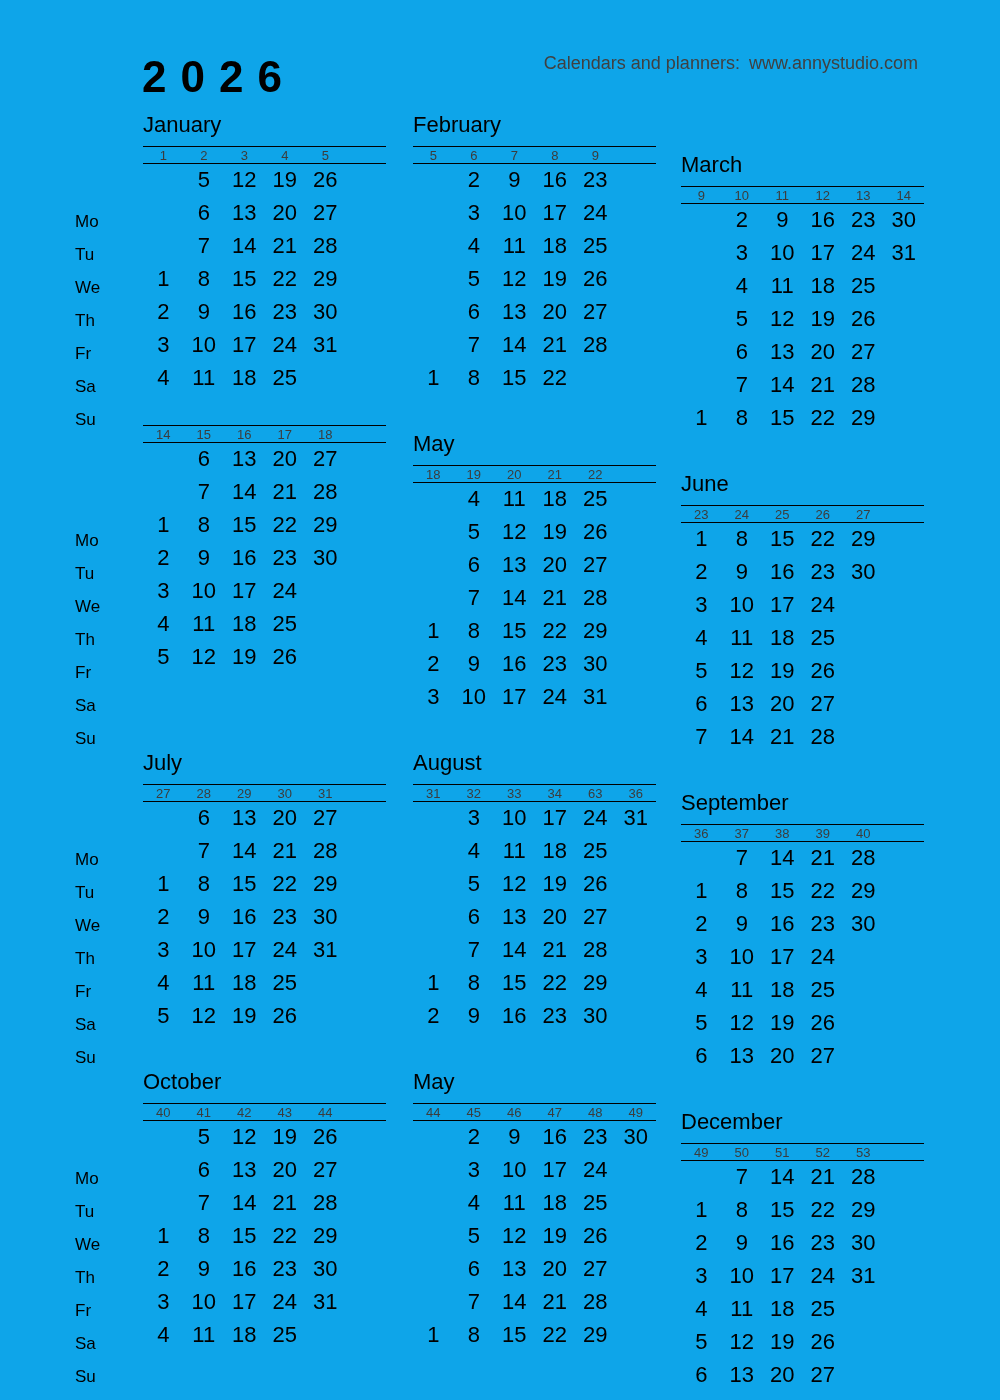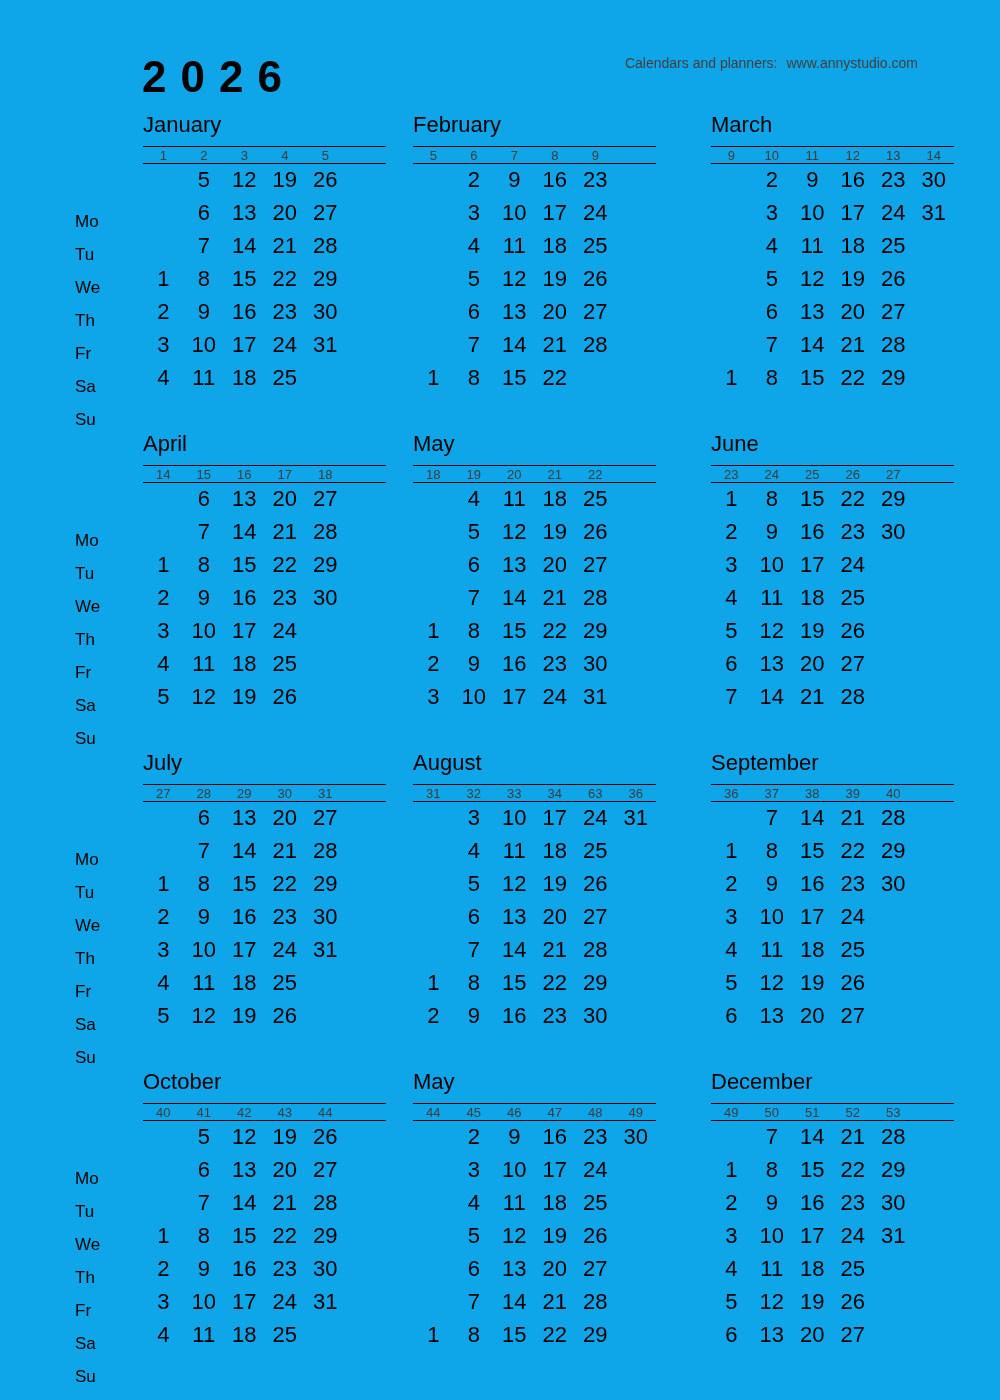--- a/index.html
+++ b/index.html
@@ -20,21 +20,21 @@
     line-height: 44px;
     font-weight: bold;
     letter-spacing: 14px;
     color: #000000;
     white-space: nowrap;
   }
   .credit {
     position: absolute;
     right: 82px;
     top: 55px;
-    font-size: 14px;
+    font-size: 18px;
     line-height: 16px;
     color: #404040;
     white-space: nowrap;
   }
   .credit .credit-url { margin-left: 9px; }
   .calendar {
     position: absolute;
     left: 75px;
     top: 106px;
     width: 850px;
@@ -54,21 +54,21 @@
   .dow {
     height: 32.86px;
     display: flex;
     align-items: center;
     font-size: 17px;
     color: #000000;
   }
   .month { position: absolute; top: 0; width: 243px; }
   .month.pos-0 { left: 68px; }
   .month.pos-1 { left: 338px; }
-  .month.pos-2 { left: 636px; }
+  .month.pos-2 { left: 606px; margin-top: 40px; }
   .month-name {
     margin: 0;
     height: 40px;
     line-height: 38px;
     font-size: 22px;
     font-weight: normal;
     color: #000000;
   }
   .week-row {
     display: grid;
@@ -311,21 +311,20 @@
         <div class="gutter">
           <div class="dow">Mo</div>
           <div class="dow">Tu</div>
           <div class="dow">We</div>
           <div class="dow">Th</div>
           <div class="dow">Fr</div>
           <div class="dow">Sa</div>
           <div class="dow">Su</div>
         </div>
         <section class="month pos-0">
-          <h2 class="month-name">April</h2>
           <div class="week-row">
             <span class="wk">14</span>
             <span class="wk">15</span>
             <span class="wk">16</span>
             <span class="wk">17</span>
             <span class="wk">18</span>
           </div>
           <div class="dates">
             <div class="drow">
               <span class="dd"></span>

